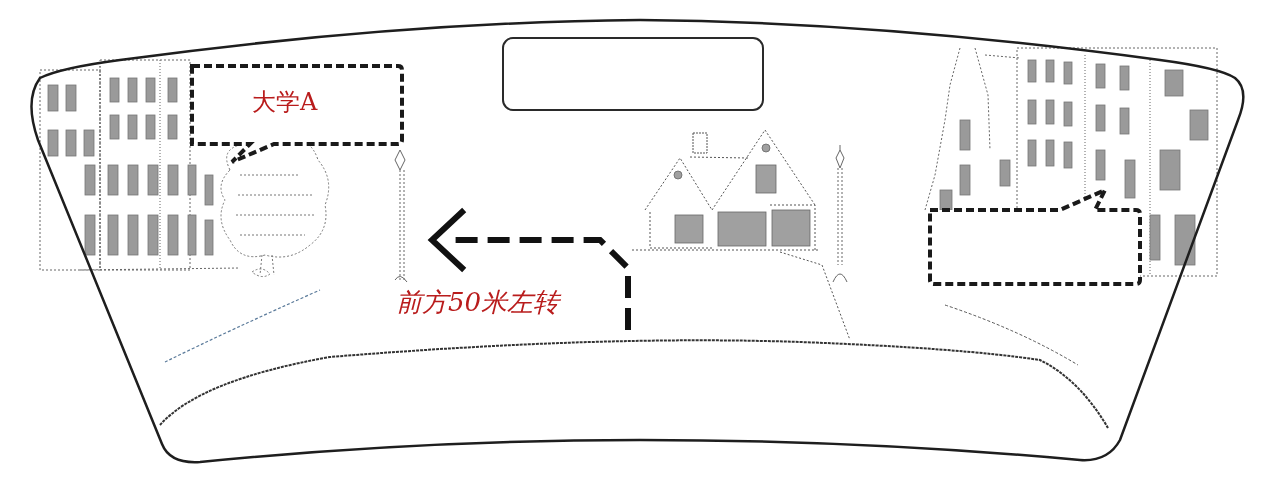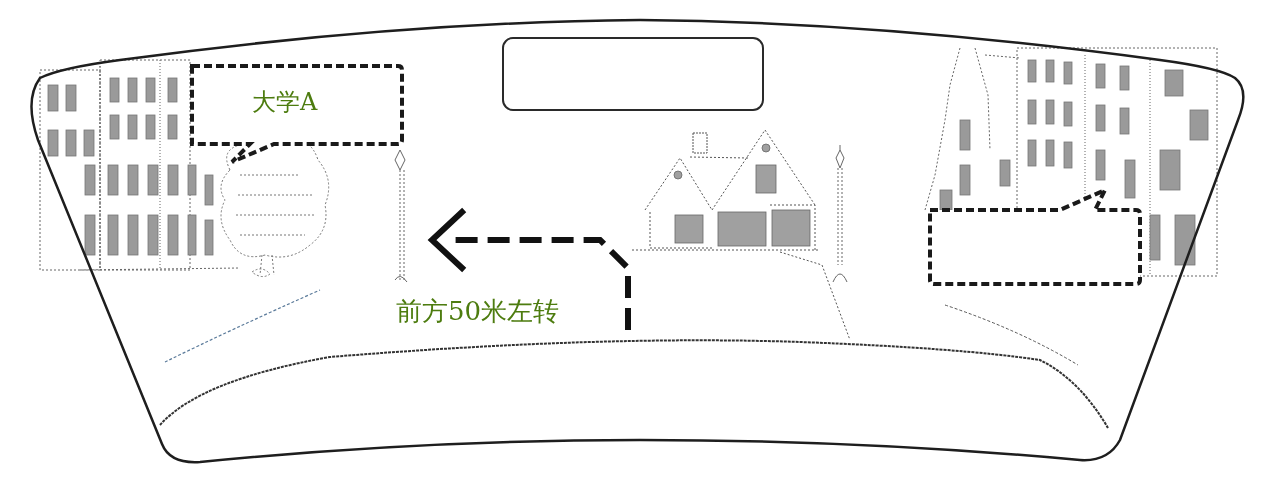--- a/index.html
+++ b/index.html
@@ -15,37 +15,38 @@
       font-family: "DejaVu Serif", "Liberation Serif", serif;
     }
     #stage {
       position: absolute;
       left: 0; top: 0;
       width: 1280px;
       height: 498px;
     }
     .label {
       position: absolute;
-      color: #4d7c0f;
+      color: #b91c1c;
       font-family: "DejaVu Serif", "Liberation Serif", serif;
       white-space: nowrap;
       letter-spacing: 0px;
       text-align: center;
     }
     #label-a {
       left: 252px; top: 86px;
       font-size: 24px;
     }
     #label-b {
       left: 980px; top: 232px;
       font-size: 24px;
     }
     #label-nav {
-      left: 396px; top: 294px;
+      left: 396px; top: 285px;
       font-size: 26px;
+      font-style: italic;
     }
     .hud-box {
       position: absolute;
       left: 502px; top: 37px;
       width: 262px; height: 74px;
       border: 2.5px solid #2a2a2a;
       border-radius: 11px;
       box-sizing: border-box;
       background: #ffffff;
     }

